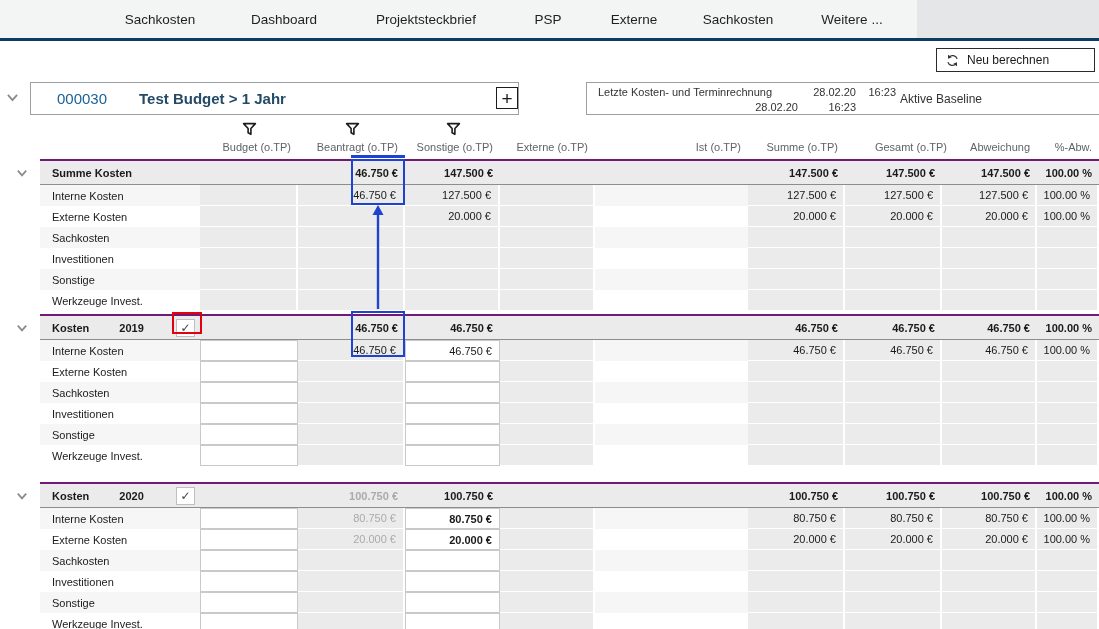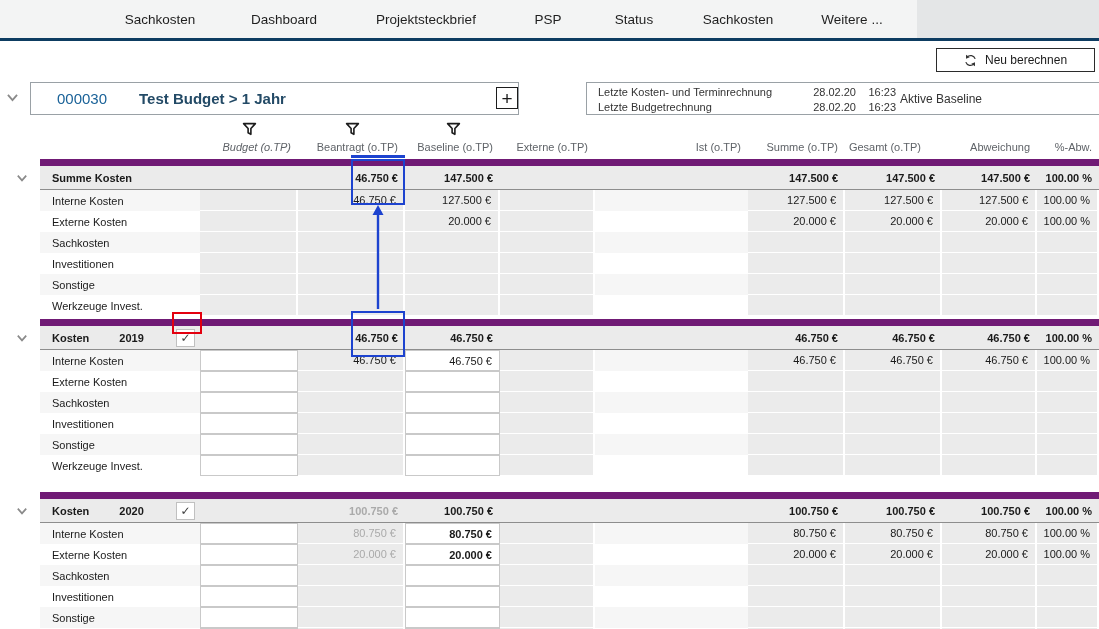--- a/index.html
+++ b/index.html
@@ -11,42 +11,42 @@
   .tab-active{position:absolute;left:0;top:0;width:100px;height:38px;background:#0d3c61;color:#fff;
               display:flex;align-items:center;}
   .burger{width:16px;margin:0 8px 0 7px;display:flex;flex-direction:column;gap:3px;}
   .burger div{height:2px;background:#fff;border-radius:1px;}
   .tab-active .lbl{font-size:13.5px;font-weight:bold;}
   .tab-close{margin-left:9px;font-size:11px;font-weight:bold;cursor:pointer;}
   .tab{position:absolute;top:0;height:38px;display:flex;align-items:center;justify-content:center;
        font-size:13.5px;color:#1f1f1f;cursor:pointer;}
   
   .btn-recalc{position:absolute;left:936px;top:48px;width:159px;height:24px;background:#fff;
-              border:1px solid #2b2b2b;display:flex;align-items:center;gap:7px;font-size:12px;box-sizing:border-box;padding-left:26px;}
+              border:1px solid #2b2b2b;display:flex;align-items:center;gap:7px;font-size:12px;box-sizing:border-box;padding-left:8px;}
   
   .proj-chevron{position:absolute;left:6px;top:91px;}
   .proj-box{position:absolute;left:30px;top:82px;width:489px;height:33px;border:1px solid #9aa1a6;box-sizing:border-box;
             display:flex;align-items:center;}
   .proj-id{font-size:15px;color:#1a6298;margin-left:26px;}
   .proj-title{font-size:15px;font-weight:bold;color:#234a66;margin-left:32px;}
   .plus-btn{position:absolute;left:496px;top:87px;width:22px;height:22px;border:1.6px solid #1c1c1c;background:#fff;
             box-sizing:border-box;display:flex;align-items:center;justify-content:center;font-size:19px;line-height:1;}
   .info-box{position:absolute;left:562px;top:82px;width:534px;height:33px;border:1px solid #9aa1a6;box-sizing:border-box;
             font-size:11px;color:#333;margin-left:24px;}
   .info-grid{position:absolute;left:11px;top:2px;display:grid;grid-template-columns:200px 58px 40px;row-gap:1px;line-height:14px;}
   .info-grid .num{text-align:right;}
   .baseline-lbl{position:absolute;left:313px;top:9px;font-size:12px;color:#333;}
   
   .filter-icon{position:absolute;top:122px;width:15px;height:15px;}
   .colhead{position:absolute;top:141px;height:14px;font-size:11px;color:#5f6368;text-align:right;}
   .col-underline{position:absolute;left:351px;top:155px;width:54px;height:3px;background:#1d43cf;}
   
   .table{position:absolute;left:40px;top:159px;width:1059px;}
   .row{display:flex;height:21px;}
-  .hrow{height:23px;border-top:7px solid #701a75;border-bottom:1px solid #8d8d8d;box-sizing:content-box;}
+  .hrow{height:23px;border-top:2px solid #701a75;border-bottom:1px solid #8d8d8d;box-sizing:content-box;}
   .cell{height:100%;box-sizing:border-box;font-size:11px;display:flex;align-items:center;justify-content:flex-end;
         padding-right:7px;white-space:nowrap;}
   .cell.lab{justify-content:flex-start;padding-left:12px;padding-right:0;position:relative;}
   .hrow .cell{font-weight:bold;font-size:11px;}
   .hrow .cell{background:#ebebeb;}
   .gray{background:#ebebeb;border-right:2px solid #fff;border-bottom:1px solid #fff;}
   .edit{background:#fff;border:1px solid #c9c9c9;}
   .stripeA{background:#f6f6f6;}
   .stripeB{background:#ffffff;}
   .dim{color:#aaaaaa;}
@@ -65,21 +65,21 @@
 </head>
 <body>
 
 <div class="nav">
   <div class="nav-right-seg"></div>
   <div id="tabs-host">
       <div class="tab" style="left: 120px; width: 80px;">Sachkosten</div>
       <div class="tab" style="left: 244px; width: 80px;">Dashboard</div>
       <div class="tab" style="left: 366px; width: 120px;">Projektsteckbrief</div>
       <div class="tab" style="left: 518px; width: 60px;">PSP</div>
-      <div class="tab" style="left: 604px; width: 60px;">Status</div>
+      <div class="tab" style="left: 604px; width: 60px;">Externe</div>
       <div class="tab" style="left: 692px; width: 92px;">Sachkosten</div>
       <div class="tab" style="left: 811px; width: 82px;">Weitere ...</div>
     </div>
 </div>
 
 <div class="btn-recalc">
   <svg width="15" height="15" viewBox="0 0 16 16">
     <path d="M13 6.3A5.2 5.2 0 0 0 4.3 4.4" fill="none" stroke="#333" stroke-width="1.3"></path>
     <polygon points="3.2,1.8 3.2,6.2 7.2,4.6" fill="#333"></polygon>
     <path d="M3 9.7a5.2 5.2 0 0 0 8.7 1.9" fill="none" stroke="#333" stroke-width="1.3"></path>
@@ -96,35 +96,34 @@
   <span class="proj-title">Test Budget &gt; 1 Jahr</span>
 </div>
 <div class="plus-btn">
   <span>+</span>
 </div>
 <div class="info-box">
   <div class="info-grid">
     <span>Letzte Kosten- und Terminrechnung</span>
     <span class="num">28.02.20</span>
     <span class="num">16:23</span>
-    <span>Letzte Budgetrechnung</span>
     <span class="num">28.02.20</span>
     <span class="num">16:23</span>
   </div>
   <span class="baseline-lbl">Aktive Baseline</span>
 </div>
 
 <div id="colheads-host">
-    <div class="colhead" style="left: 200px; width: 91px; font-style: italic;">Budget (o.TP)</div>
+    <div class="colhead" style="left: 200px; width: 91px;">Budget (o.TP)</div>
     <div class="colhead" style="left: 298px; width: 100px;">Beantragt (o.TP)</div>
-    <div class="colhead" style="left: 405px; width: 88px;">Baseline (o.TP)</div>
+    <div class="colhead" style="left: 405px; width: 88px;">Sonstige (o.TP)</div>
     <div class="colhead" style="left: 500px; width: 88px;">Externe (o.TP)</div>
     <div class="colhead" style="left: 650px; width: 91px;">Ist (o.TP)</div>
     <div class="colhead" style="left: 748px; width: 90px;">Summe (o.TP)</div>
-    <div class="colhead" style="left: 831px; width: 90px;">Gesamt (o.TP)</div>
+    <div class="colhead" style="left: 857px; width: 90px;">Gesamt (o.TP)</div>
     <div class="colhead" style="left: 942px; width: 88px;">Abweichung</div>
     <div class="colhead" style="left: 1037px; width: 55px;">%-Abw.</div>
     <svg viewBox="0 0 14 14" class="filter-icon" style="left: 242px;">
       <path d="M1.5 1.5 h11 l-4.2 4.6 v5.4 l-2.6 -1.4 v-4 z" fill="#fff" stroke="#1c1c1c" stroke-width="1.5" stroke-linejoin="round"></path>
     </svg>
     <svg viewBox="0 0 14 14" class="filter-icon" style="left: 344.5px;">
       <path d="M1.5 1.5 h11 l-4.2 4.6 v5.4 l-2.6 -1.4 v-4 z" fill="#fff" stroke="#1c1c1c" stroke-width="1.5" stroke-linejoin="round"></path>
     </svg>
     <svg viewBox="0 0 14 14" class="filter-icon" style="left: 445.5px;">
       <path d="M1.5 1.5 h11 l-4.2 4.6 v5.4 l-2.6 -1.4 v-4 z" fill="#fff" stroke="#1c1c1c" stroke-width="1.5" stroke-linejoin="round"></path>

